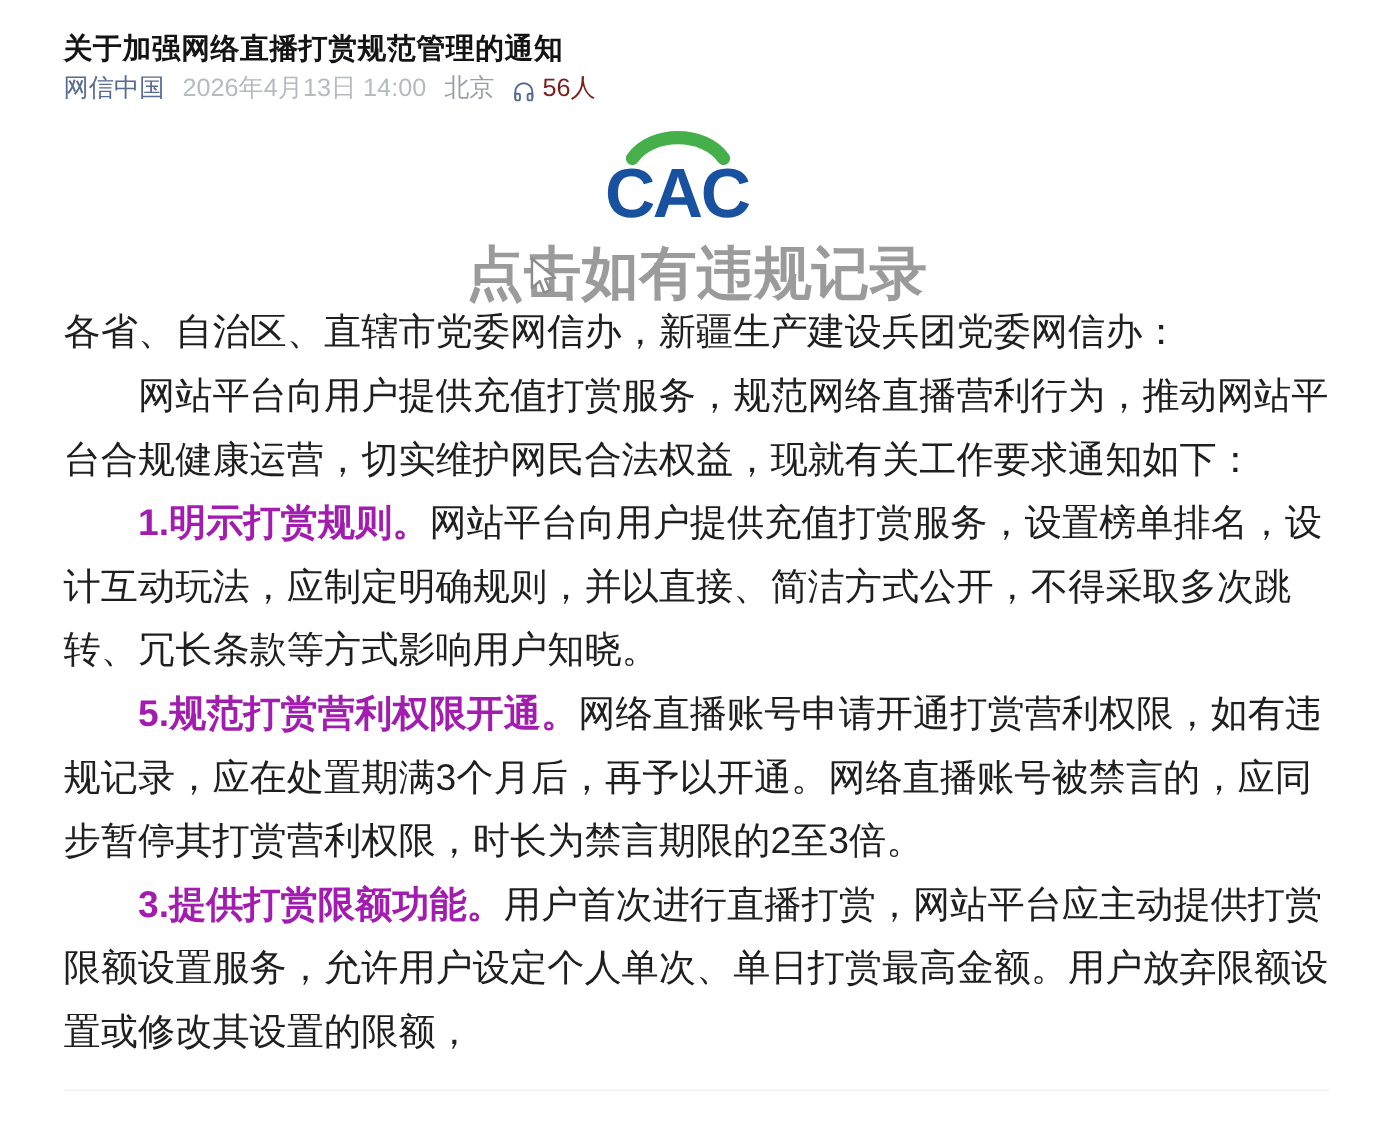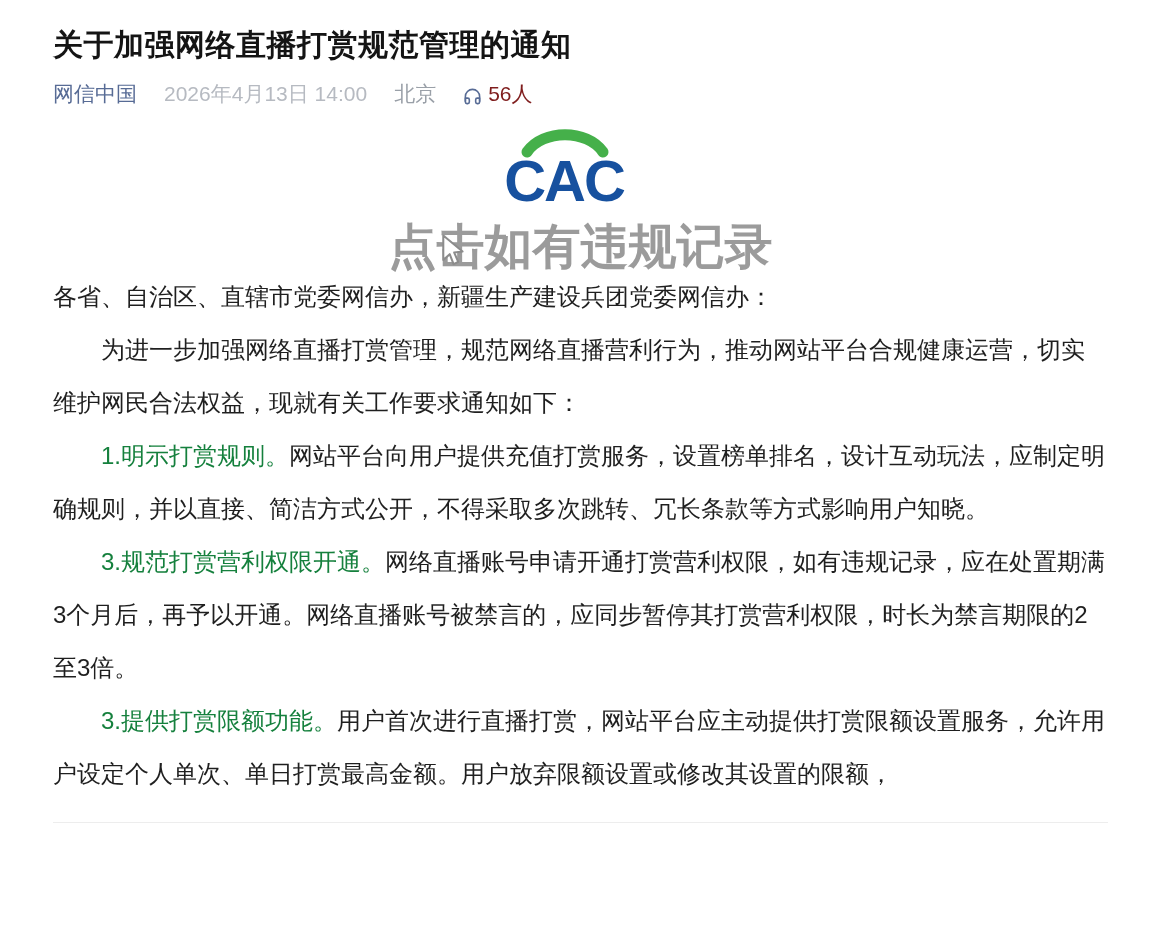--- a/index.html
+++ b/index.html
@@ -4,50 +4,50 @@
 <style>
   * { margin:0; padding:0; box-sizing:border-box; }
   html,body { background:#fff; }
   body {
     width:1161px; height:939px; overflow:hidden;
     font-family:"Liberation Sans","DejaVu Sans",sans-serif;
   }
   .page { padding:26px 53px 0 53px; }
 
   .title {
-    font-size:30px; font-weight:700; color:#141414;
+    font-size:24px; font-weight:700; color:#141414;
     letter-spacing:0.5px; line-height:1.25;
   }
 
   .meta {
-    display:flex; align-items:center; gap:27px;
-    margin-top:17px; font-size:21px; line-height:1.2;
+    display:flex; align-items:center; gap:15px;
+    margin-top:5px; font-size:21px; line-height:1.2;
   }
   .meta-account { color:#576b95; cursor:pointer; }
   .meta-date { color:#b6bac1;text-align:center; }
   .meta-location { color:#9aa0a8; }
   .meta-listen { display:flex; align-items:flex-end; gap:6px; color:#7f1d1d; cursor:pointer; }
 
   .banner {
     margin:44px auto 0 auto; width:860px; height:96px;
     display:flex; align-items:center; justify-content:center;
     cursor:pointer;
     flex-direction:column;
   }
   .banner-logo { flex:0 0 auto; margin-right:34px; }
   .banner-text { display:flex; align-items:center; font-weight:700; font-size:48px; white-space:nowrap; }
   .banner-click { position:relative; color:#9b9b9b; margin-right:0; }
   .cursor-icon { position:absolute; left:46px; top:10px; }
   .banner-quoted { color:#1a4a9e; margin-right:12px; }
   .banner-follow { color:#9b9b9b; }
 
-  .body-text { margin-top:24px; font-size:24px; line-height:53px; color:#1f1f1f; }
+  .body-text { margin-top:24px; font-size:31px; line-height:53px; color:#1f1f1f; }
   .body-text p { margin:0; }
   .body-text p.indent { text-indent:2em; }
-  .sec-head { color:#15803d; font-weight:400; }
+  .sec-head { color:#a21caf; font-weight:700; }
 
   .footer {
     margin-top:22px; padding-top:16px;
     border-top:1px solid #ededed;
     display:flex; align-items:center; justify-content:space-between;
   }
 </style>
 </head>
 <body>
 
@@ -85,23 +85,23 @@
             <path d="M6 2 L6 21 L11 16.5 L14 24.2 L17.6 22.4 L14.5 15.2 L21 14.4 Z" fill="#ffffff" stroke="#8c8c8c" stroke-width="1.6" stroke-linejoin="round"></path>
           </svg>
         </span>
       </span>
       <span class="banner-follow">如有违规记录</span>
     </span>
   </div>
 
   <div class="body-text">
     <p>各省、自治区、直辖市党委网信办，新疆生产建设兵团党委网信办：</p>
-    <p class="indent">为进一步加强网络直播打赏管理，规范网络直播营利行为，推动网站平台合规健康运营，切实维护网民合法权益，现就有关工作要求通知如下：</p>
+    <p class="indent">网站平台向用户提供充值打赏服务，规范网络直播营利行为，推动网站平台合规健康运营，切实维护网民合法权益，现就有关工作要求通知如下：</p>
     <p class="indent"><span class="sec-head">1.明示打赏规则。</span><span>网站平台向用户提供充值打赏服务，设置榜单排名，设计互动玩法，应制定明确规则，并以直接、简洁方式公开，不得采取多次跳转、冗长条款等方式影响用户知晓。</span></p>
-    <p class="indent"><span class="sec-head">3.规范打赏营利权限开通。</span><span>网络直播账号申请开通打赏营利权限，如有违规记录，应在处置期满3个月后，再予以开通。网络直播账号被禁言的，应同步暂停其打赏营利权限，时长为禁言期限的2至3倍。</span></p>
+    <p class="indent"><span class="sec-head">5.规范打赏营利权限开通。</span><span>网络直播账号申请开通打赏营利权限，如有违规记录，应在处置期满3个月后，再予以开通。网络直播账号被禁言的，应同步暂停其打赏营利权限，时长为禁言期限的2至3倍。</span></p>
     <p class="indent"><span class="sec-head">3.提供打赏限额功能。</span><span>用户首次进行直播打赏，网站平台应主动提供打赏限额设置服务，允许用户设定个人单次、单日打赏最高金额。用户放弃限额设置或修改其设置的限额，</span></p>
   </div>
 
   <div class="footer">
     
     
   </div>
 
 </div>
 

